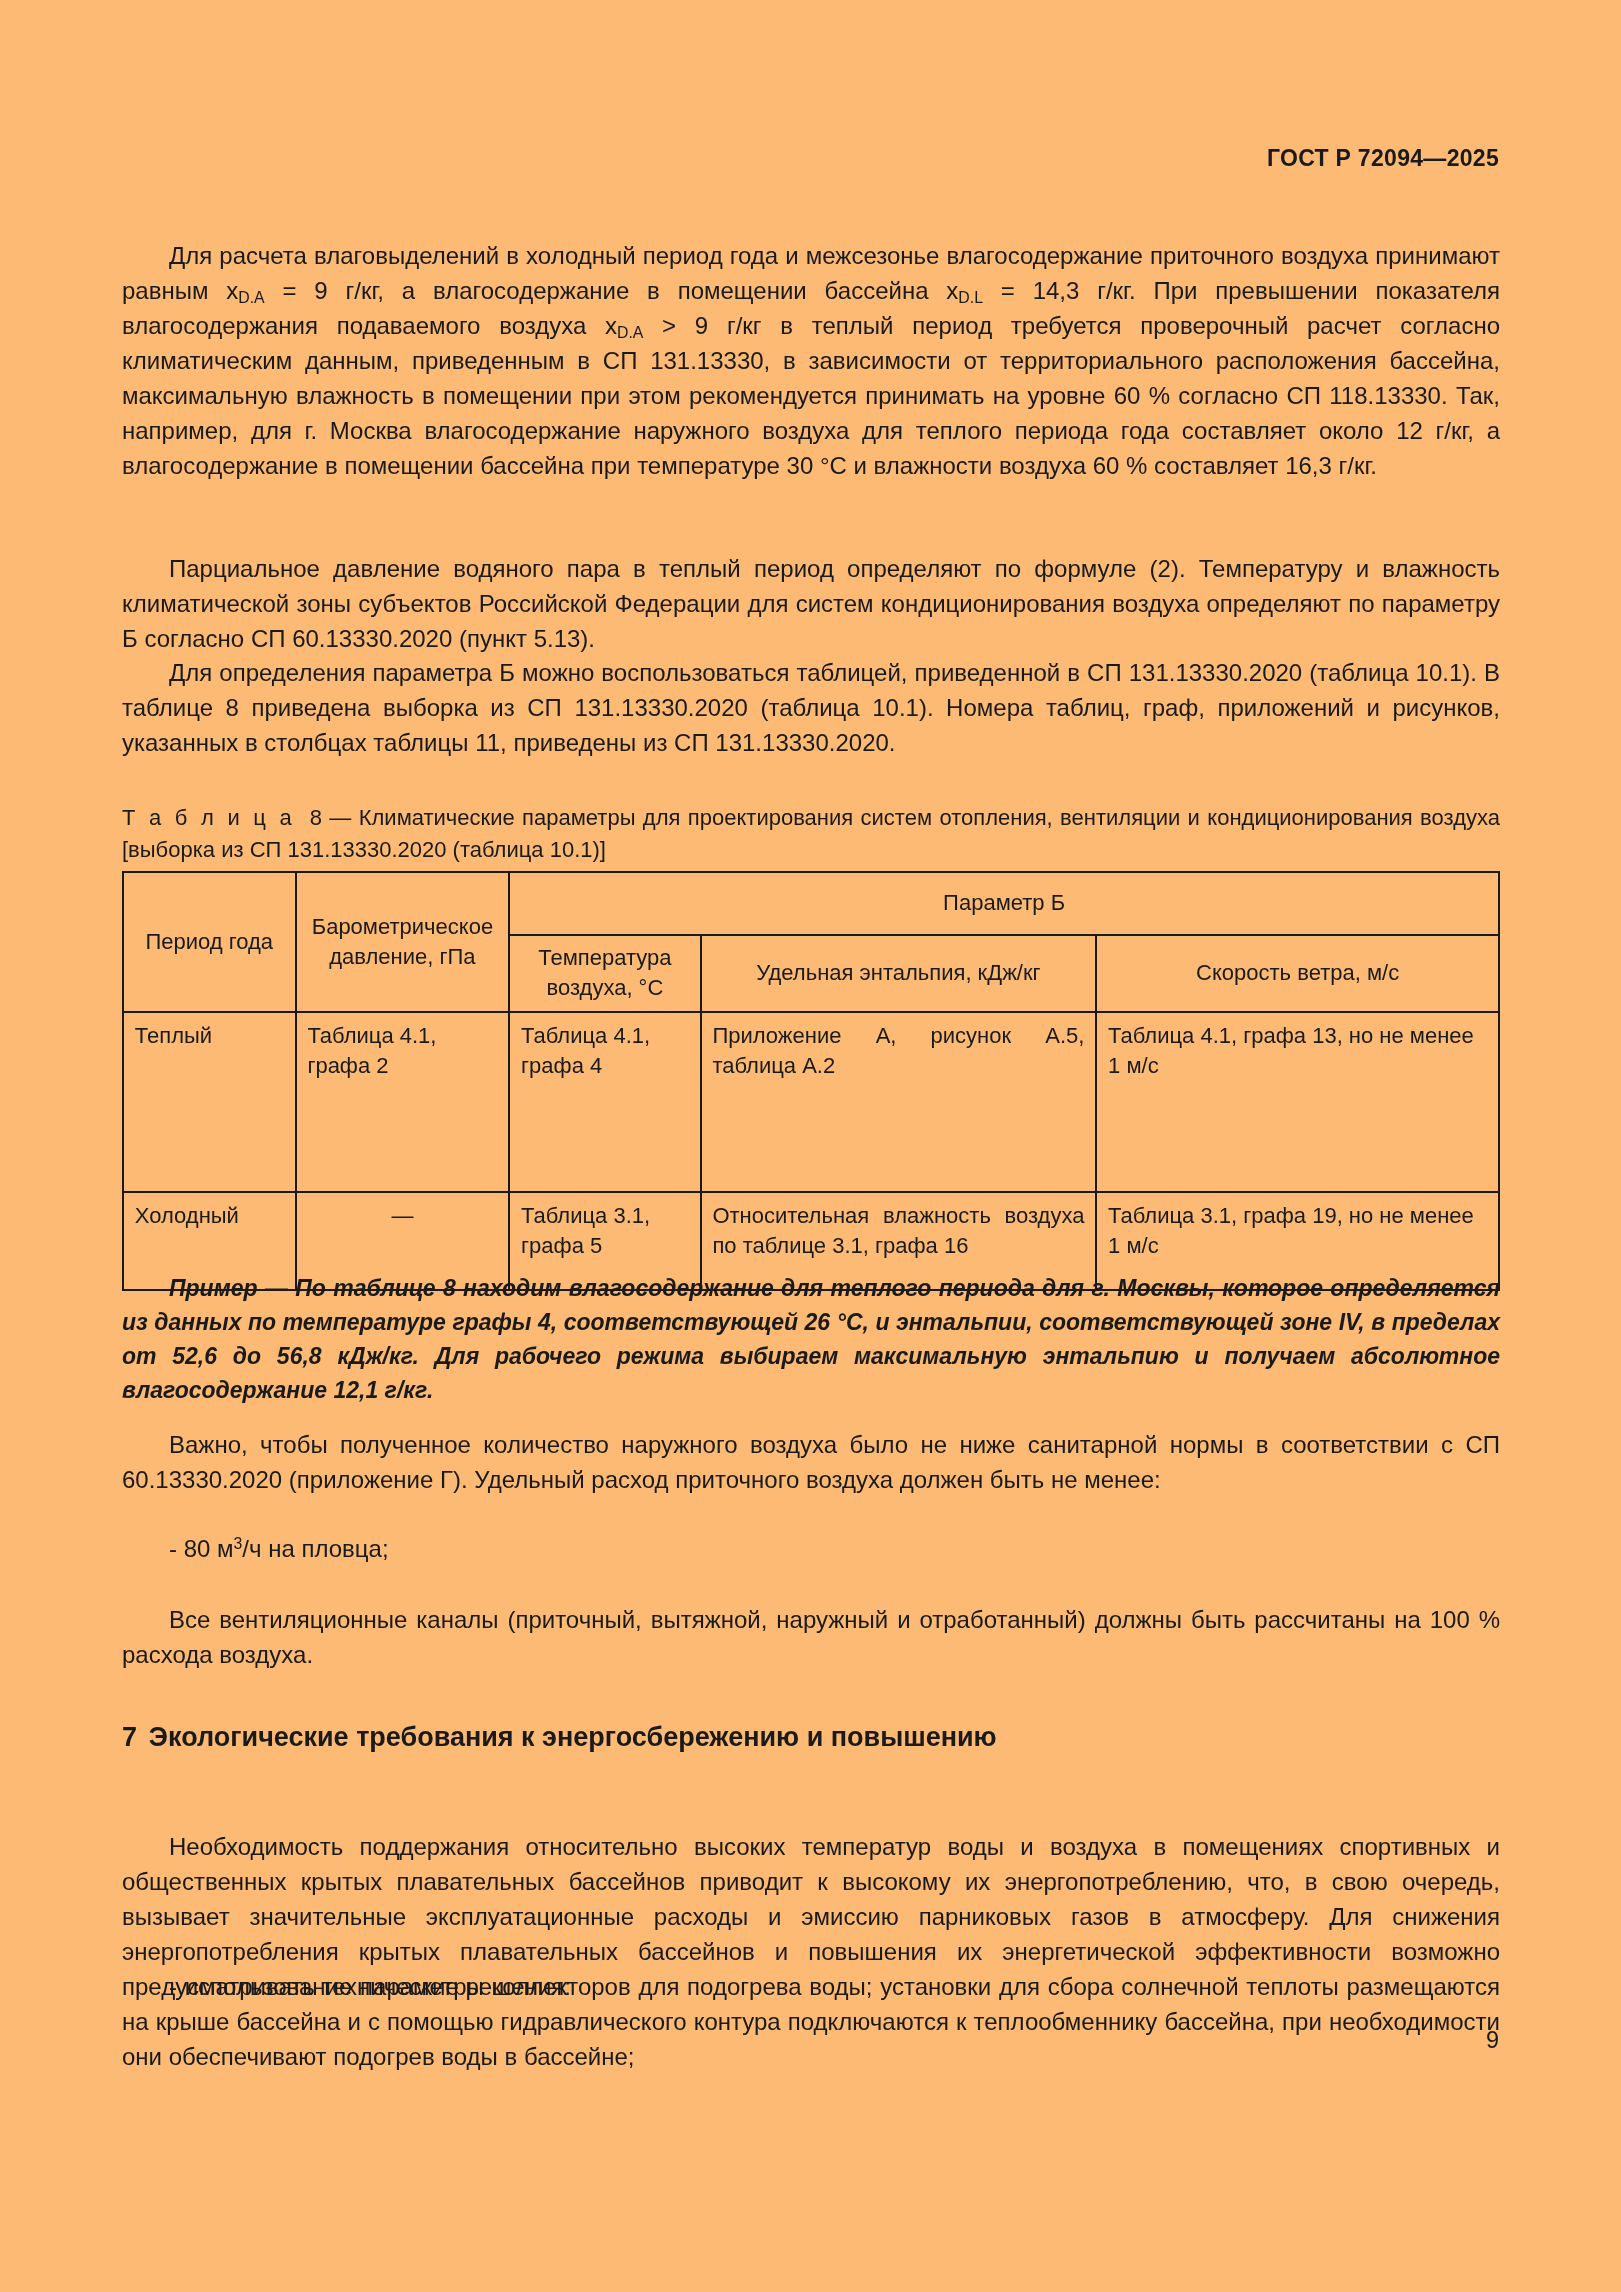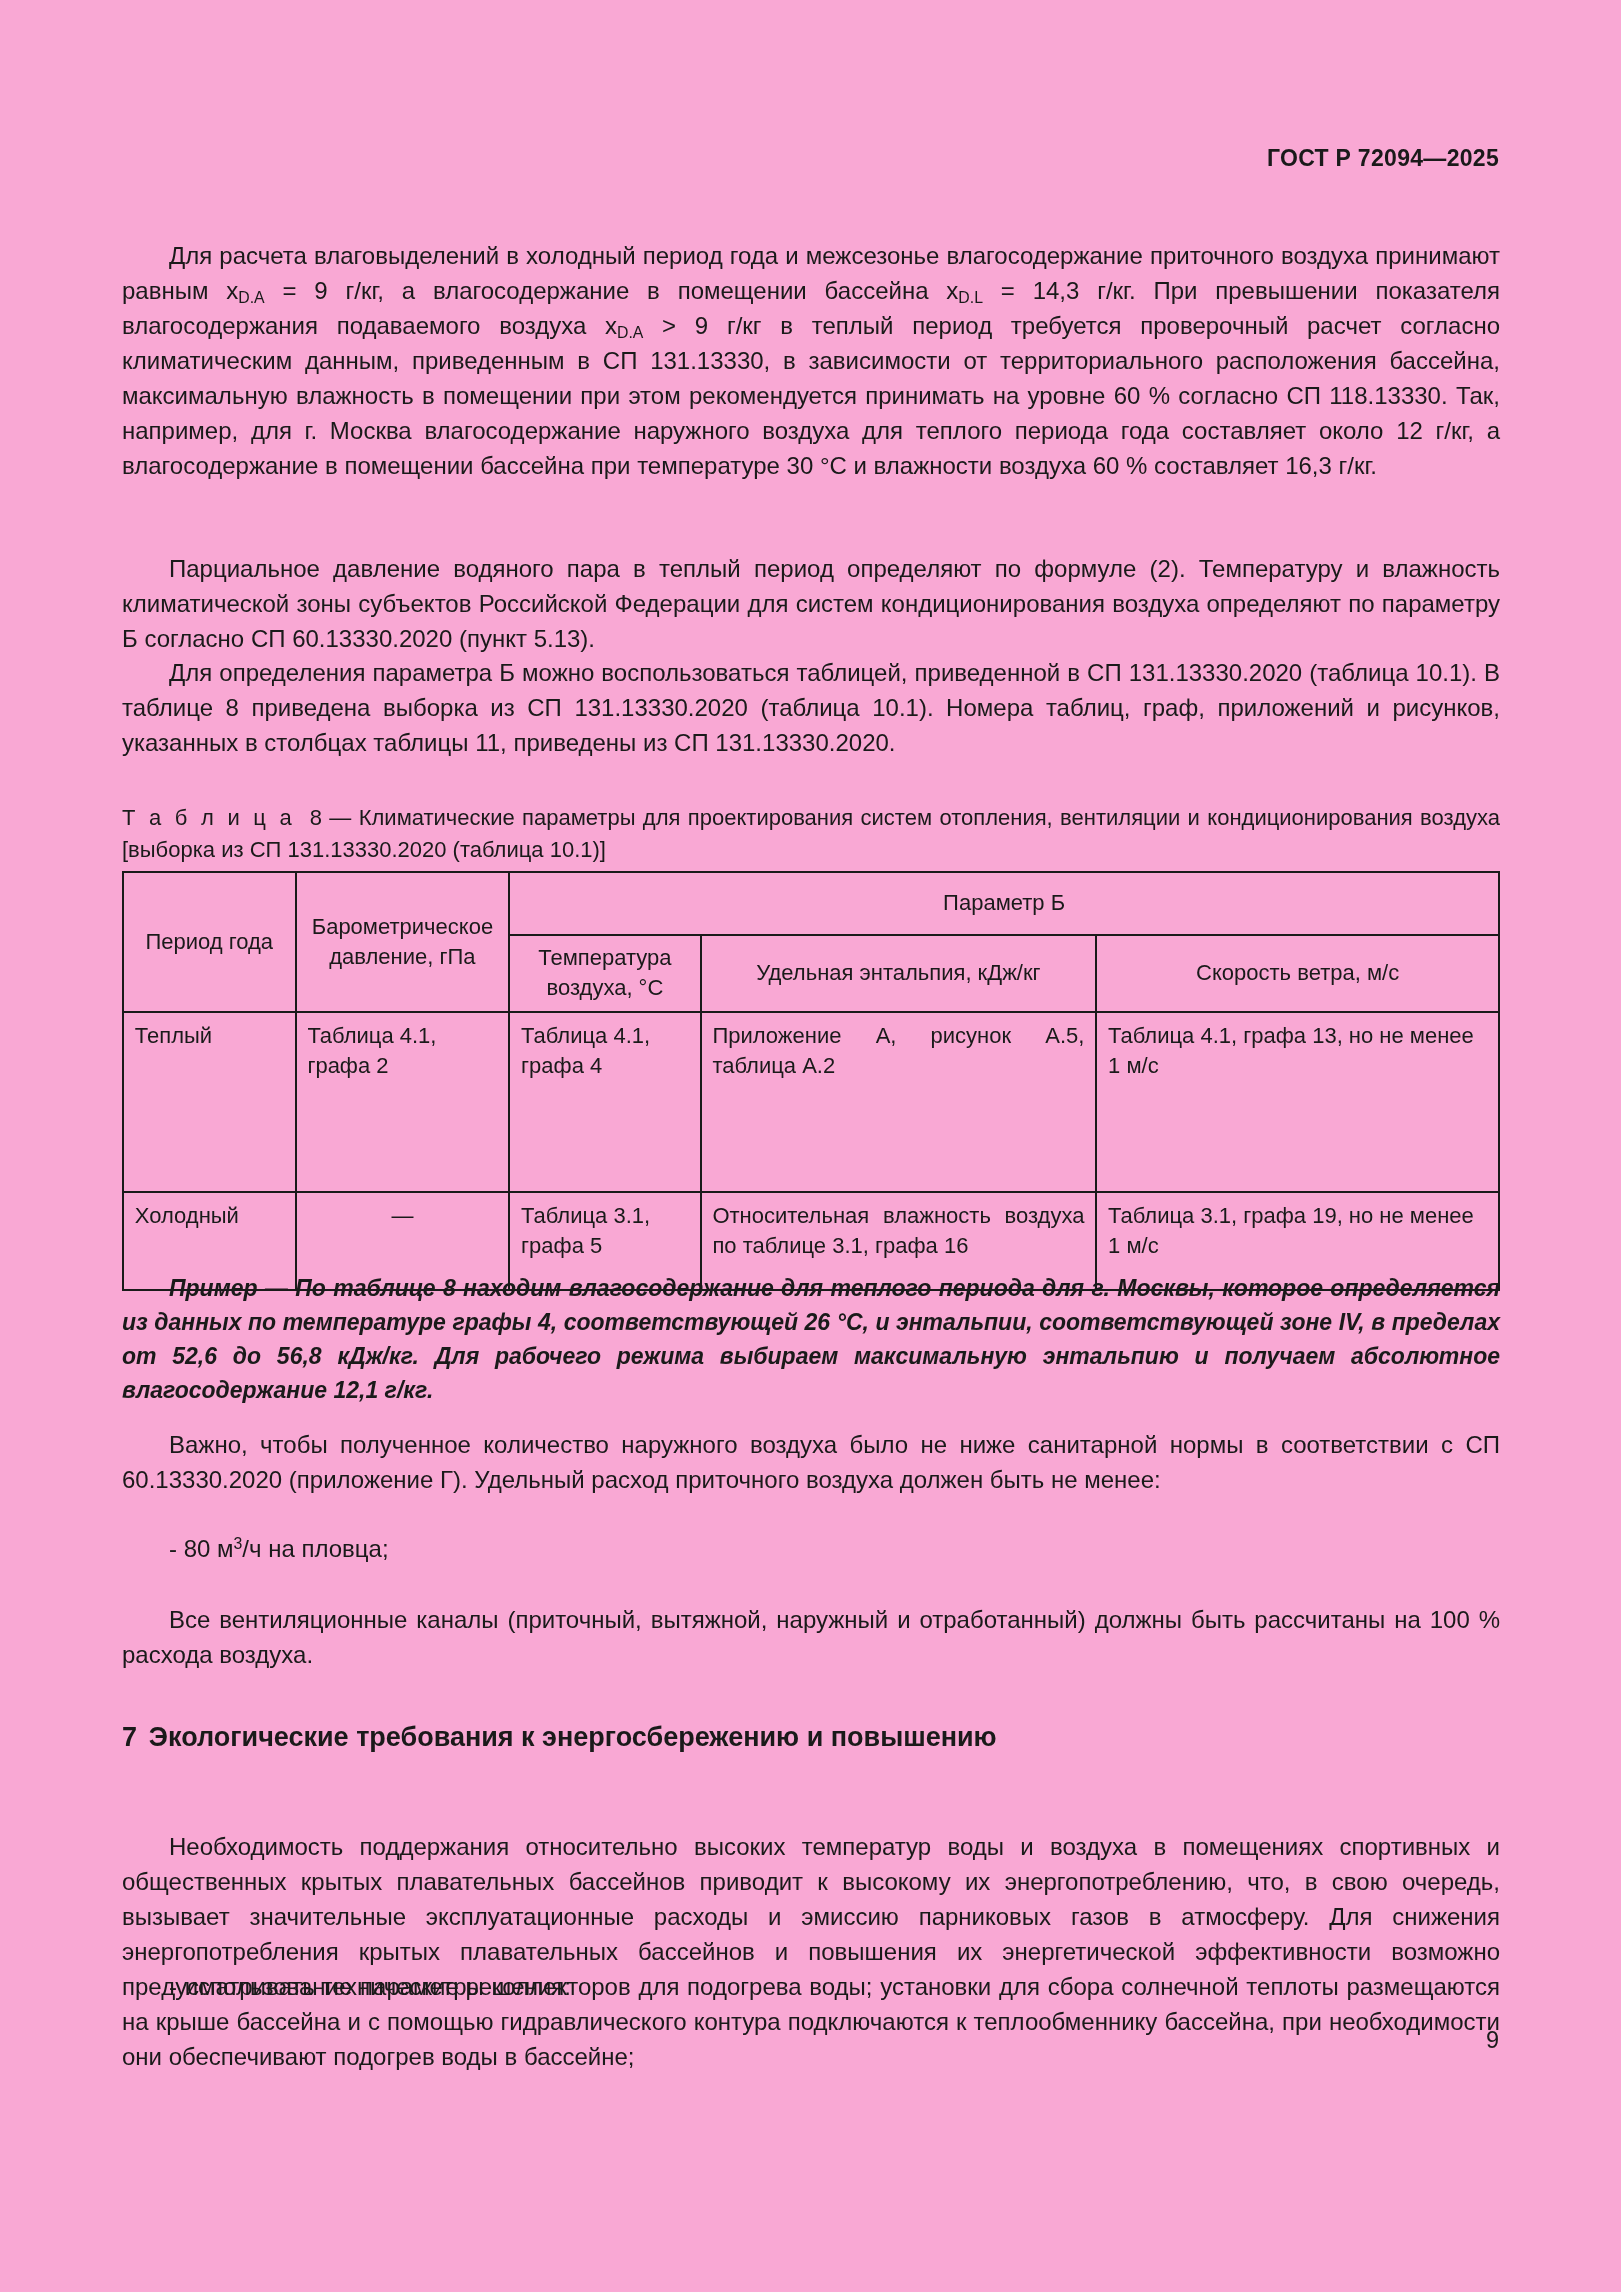--- a/index.html
+++ b/index.html
@@ -10,21 +10,21 @@
   }
   body {
     font-family: "Liberation Sans", sans-serif;
     color: #1a1a1a;
   }
   .page {
     position: relative;
     width: 1621px;
     height: 2293px;
     margin: 0 auto;
-    background: #f9a8d4;
+    background: #fdba74;
     box-sizing: border-box;
     overflow: hidden;
   }
 
   
   .page-header {
     position: absolute;
     right: 122px;
     top: 145px;
     font-size: 23px;

